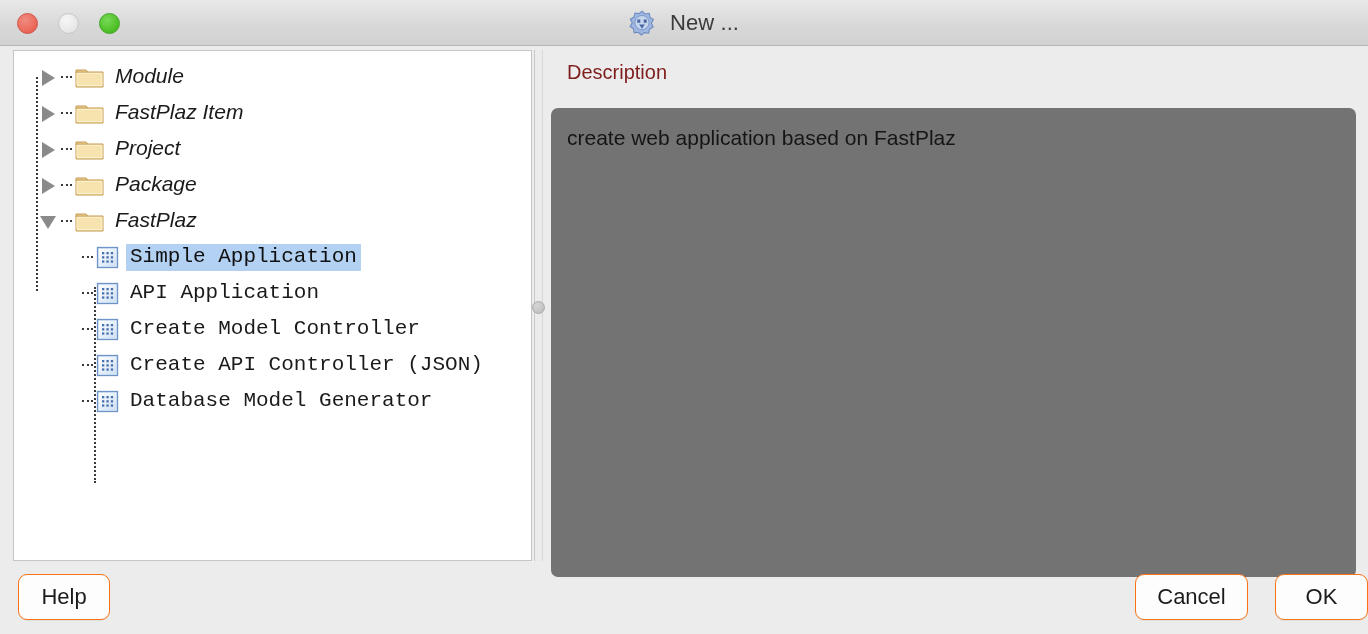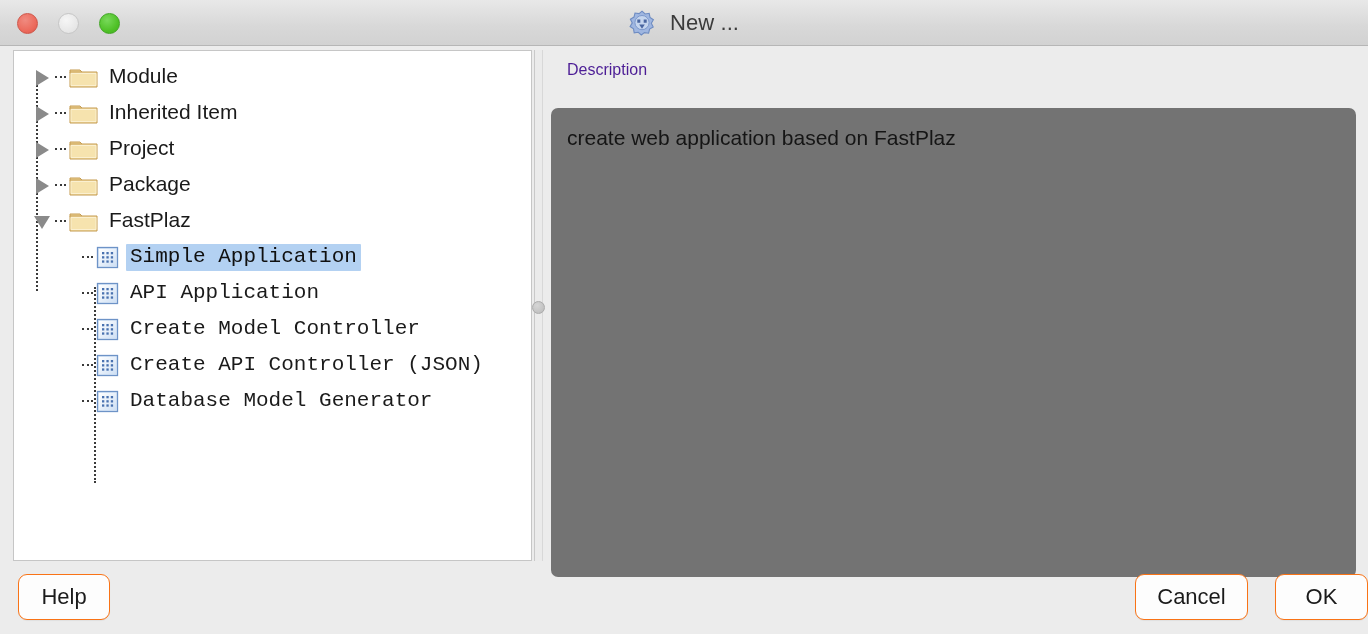--- a/index.html
+++ b/index.html
@@ -111,21 +111,21 @@
     color: #1a1a1a;
     padding: 1px 4px 3px 4px;
     border-radius: 1px;
   }
   .row.selected .row-label {
     background: #b3d1f2;
     color: #101010;
   }
 
   
-  .row.lvl1 { padding-left: 19px; }
+  .row.lvl1 { padding-left: 25px; font-style: italic; }
   .row.lvl2 { padding-left: 68px; font-family: Liberation Mono, monospace; }
 
   .twisty {
     width: 22px;
     height: 36px;
     position: relative;
     flex: 0 0 22px;
   }
   .twisty.closed::before {
     content: "";
@@ -213,22 +213,22 @@
   }
 
   
   #desc-panel {
     position: absolute;
     left: 551px; top: 4px;
     width: 805px;
     height: 511px;
   }
   #desc-title {
-    font-size: 16px;
-    color: #4c1d95;
+    font-size: 20px;
+    color: #7f1d1d;
     padding: 11px 0 0 16px;
     height: 38px;
     box-sizing: border-box;
   }
   #desc-box {
     position: absolute;
     left: 0; top: 58px;
     width: 805px;
     height: 469px;
     background: #737373;
@@ -310,21 +310,21 @@
         </div>
 
         <div class="row lvl1">
           <span class="twisty closed"></span>
           <span class="elbow"></span>
           <svg class="folder-ico" viewBox="0 0 30 24">
             <path d="M1 5 h10 l2.4 2.6 H1 z" fill="#f0d79a" stroke="#c49a4e" stroke-width="1"></path>
             <path d="M1 7 h27 v15 H1 z" fill="#f6e3ae" stroke="#c49a4e" stroke-width="1"></path>
             <path d="M2 8.5 h25 v12 H2 z" fill="none" stroke="#fdf4d8" stroke-width="0.8"></path>
           </svg>
-          <span class="row-label">Inherited Item</span>
+          <span class="row-label">FastPlaz Item</span>
         </div>
 
         <div class="row lvl1">
           <span class="twisty closed"></span>
           <span class="elbow"></span>
           <svg class="folder-ico" viewBox="0 0 30 24">
             <path d="M1 5 h10 l2.4 2.6 H1 z" fill="#f0d79a" stroke="#c49a4e" stroke-width="1"></path>
             <path d="M1 7 h27 v15 H1 z" fill="#f6e3ae" stroke="#c49a4e" stroke-width="1"></path>
             <path d="M2 8.5 h25 v12 H2 z" fill="none" stroke="#fdf4d8" stroke-width="0.8"></path>
           </svg>

